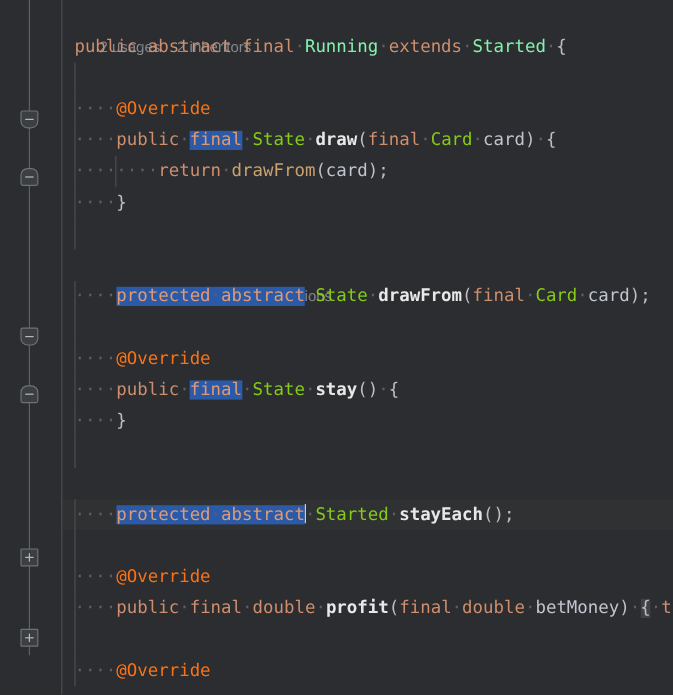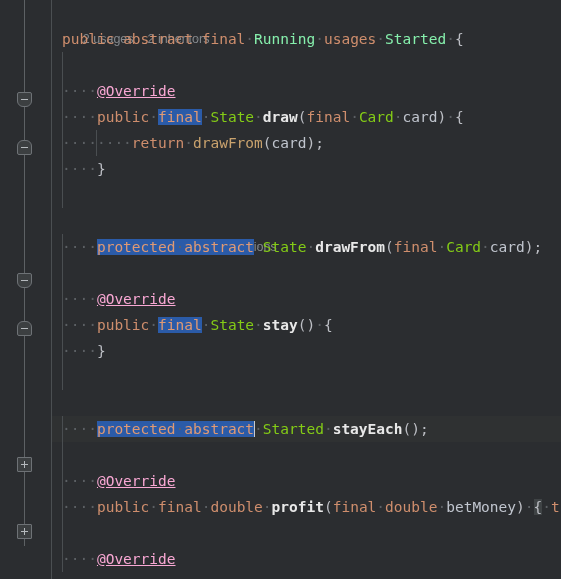--- a/index.html
+++ b/index.html
@@ -140,21 +140,21 @@
     font-size: 12.5px;
   }
   .hint .gap { padding-left: 14px; }
 
   
   .kw   { color: #cf8e6d; }           
   .type { color: #84cc16; }           
   .cls  { color: #86efac; }           
   .mth  { color: #c9a26d; }           
   .mthd { color: #e8e8e8; font-weight: bold; margin-top: 28px; }  
-  .ann  { color: #f9a8d4; text-decoration: underline; }           
+  .ann  { color: #f97316; }           
   .pun  { color: #bcbec4; }           
   .var  { color: #c0c5ce; }           
   .dot  { color: #5c6064; }           
   .sel  { background: #2b5ba8; color: #e4e6e8; }
   .sel .kw { color: #e09a74; }
   .caret {
     display: inline-block;
     width: 1px;
     background: #c8cbd0;
     height: 16px;
@@ -211,21 +211,21 @@
         <span class="bar-v"></span>
       </span>
   </div>
 
   <div class="code">
 
     <div class="line hint">
       <span>2 usages</span><span class="gap">2 inheritors</span>
     </div>
 
-    <div class="line"><span class="kw">public</span><span class="dot">·</span><span class="kw">abstract</span><span class="dot">·</span><span class="kw">final</span><span class="dot">·</span><span class="cls">Running</span><span class="dot">·</span><span class="kw">usages</span><span class="dot">·</span><span class="cls">Started</span><span class="dot">·</span><span class="pun">{</span></div>
+    <div class="line"><span class="kw">public</span><span class="dot">·</span><span class="kw">abstract</span><span class="dot">·</span><span class="kw">final</span><span class="dot">·</span><span class="cls">Running</span><span class="dot">·</span><span class="kw">extends</span><span class="dot">·</span><span class="cls">Started</span><span class="dot">·</span><span class="pun">{</span></div>
 
     <div class="line"><span class="iguide" style="left:10px;"></span></div>
 
     <div class="line"><span class="iguide" style="left:10px;"></span><span class="dot">····</span><span class="ann">@Override</span></div>
 
     <div class="line"><span class="iguide" style="left:10px;"></span><span class="dot">····</span><span class="kw">public</span><span class="dot">·</span><span class="sel"><span class="kw">final</span></span><span class="dot">·</span><span class="type">State</span><span class="dot">·</span><span class="mthd">draw</span><span class="pun">(</span><span class="kw">final</span><span class="dot">·</span><span class="type">Card</span><span class="dot">·</span><span class="var">card</span><span class="pun">)</span><span class="dot">·</span><span class="pun">{</span></div>
 
     <div class="line"><span class="iguide" style="left:10px;"></span><span class="iguide" style="left:44px;"></span><span class="dot">········</span><span class="kw">return</span><span class="dot">·</span><span class="mth">drawFrom</span><span class="pun">(</span><span class="var">card</span><span class="pun">)</span><span class="pun">;</span></div>
 
     <div class="line"><span class="iguide" style="left:10px;"></span><span class="dot">····</span><span class="pun">}</span></div>

